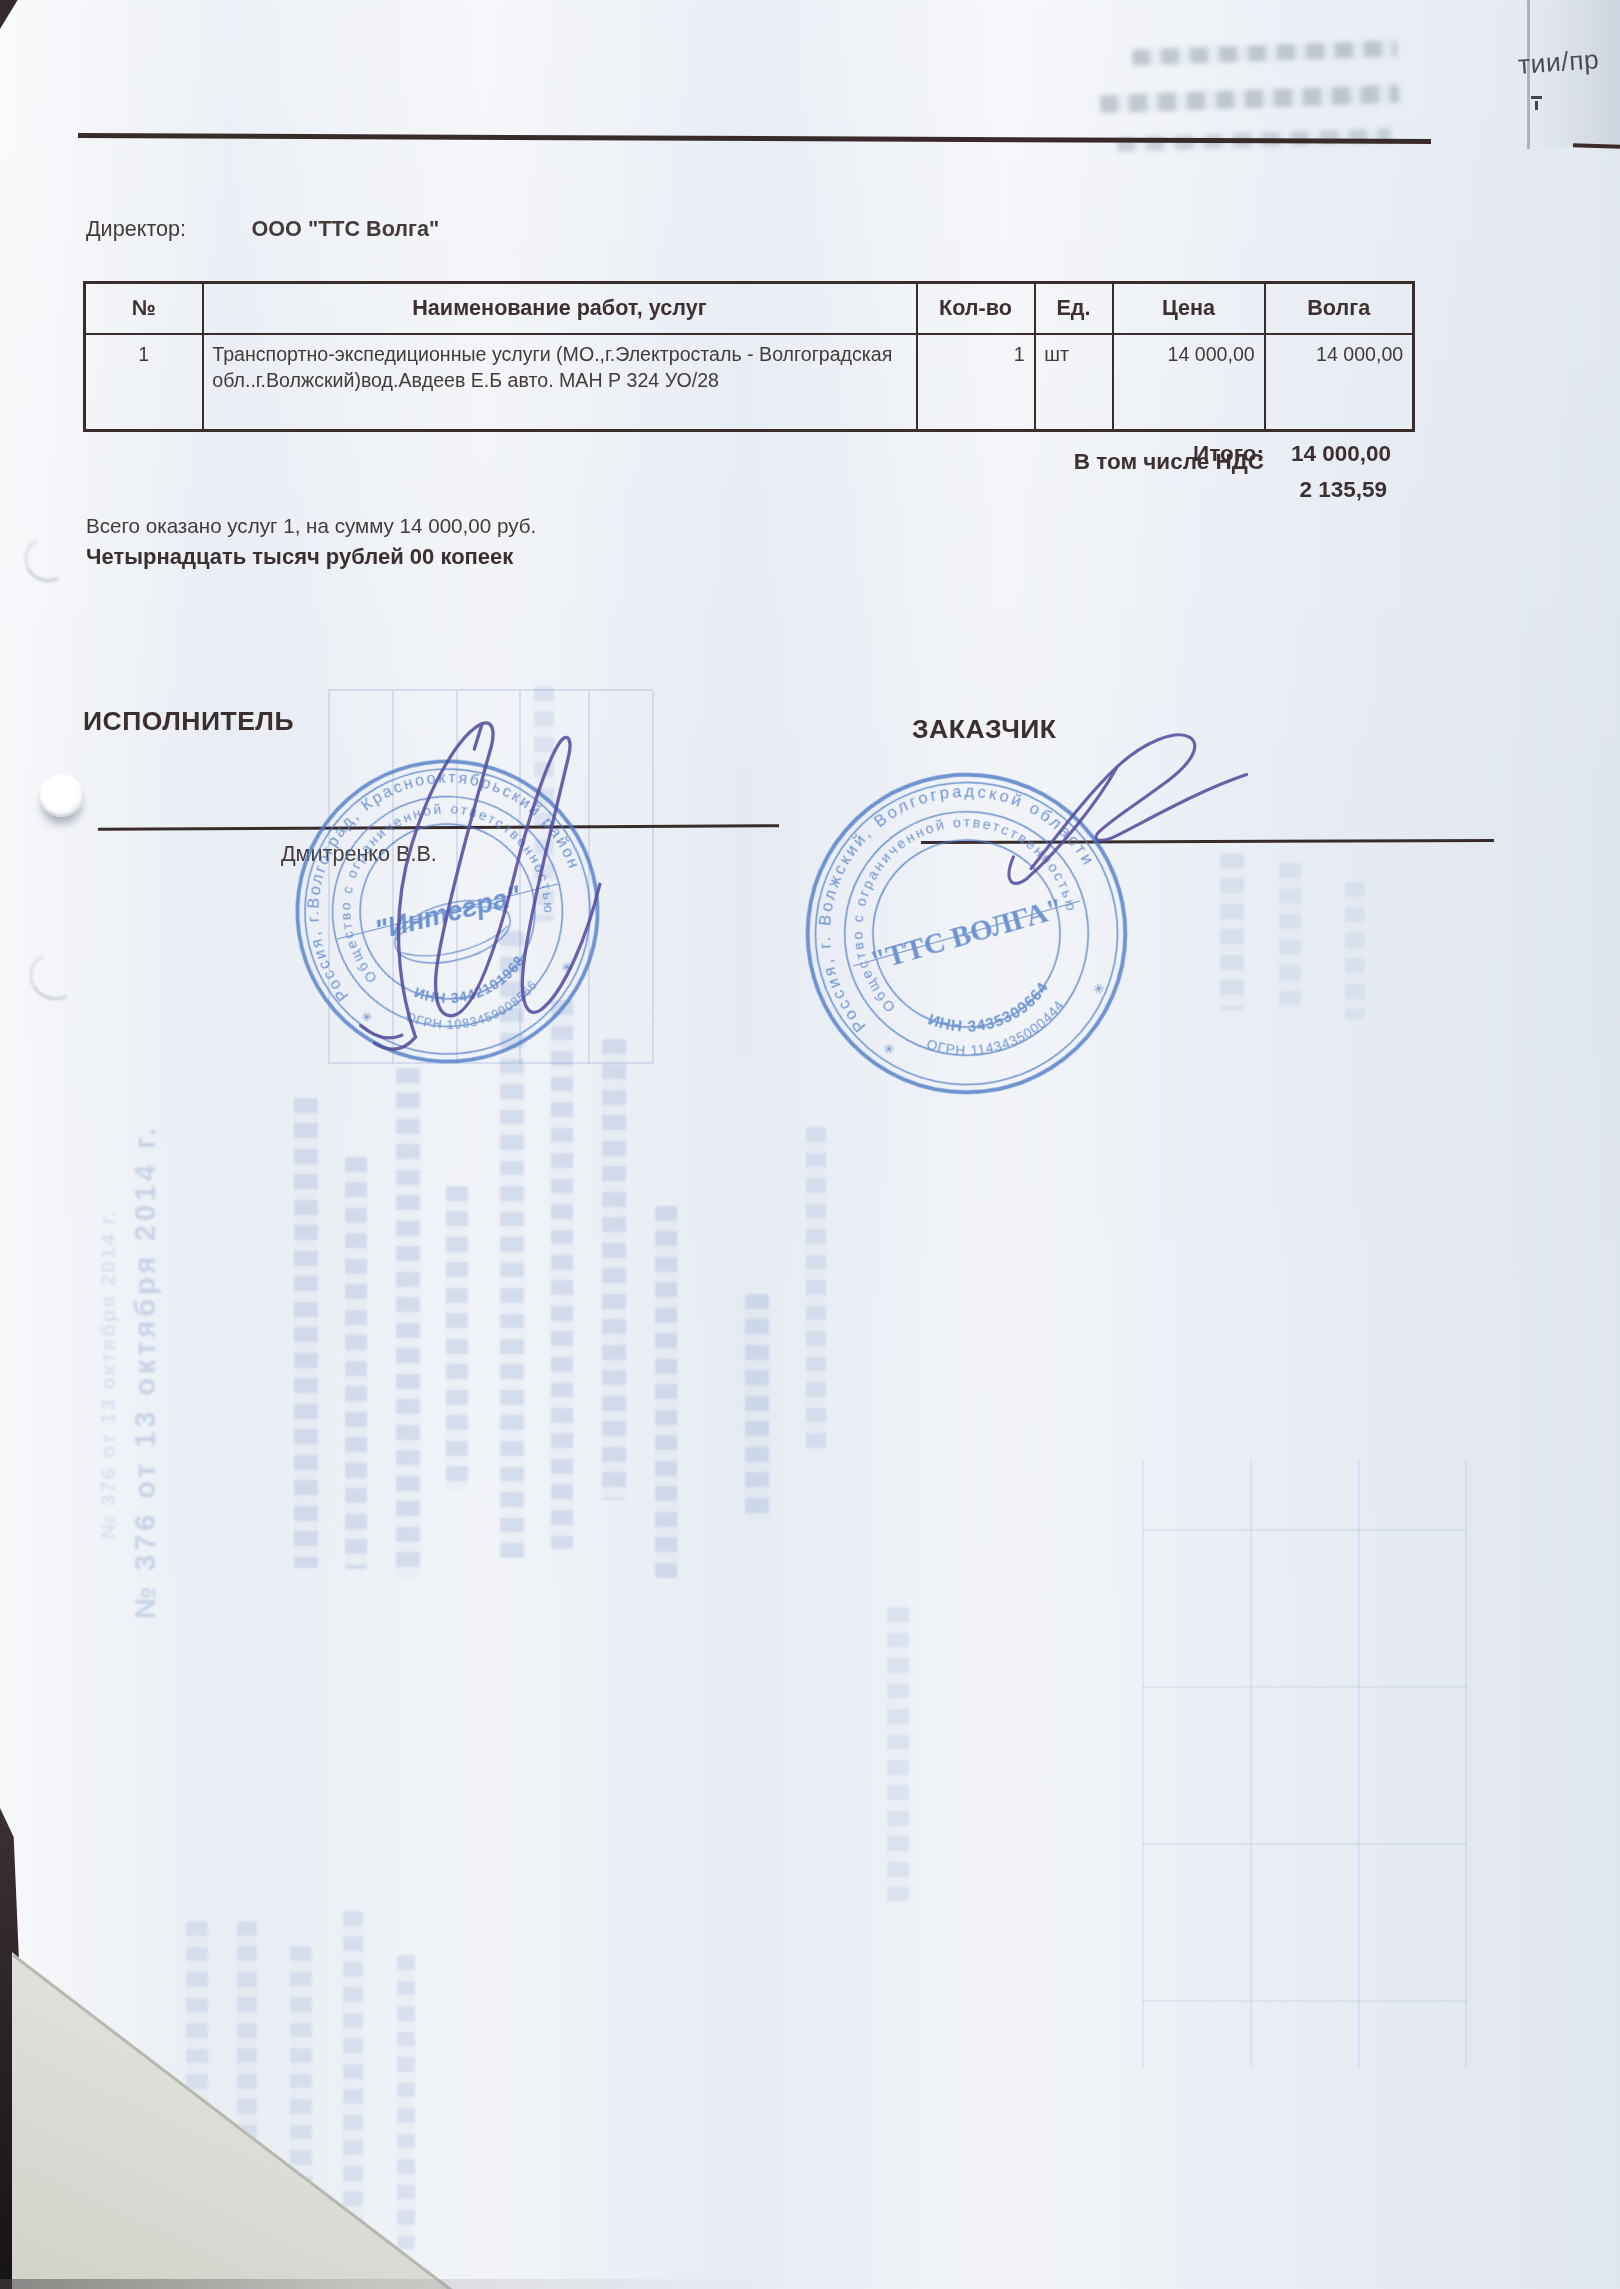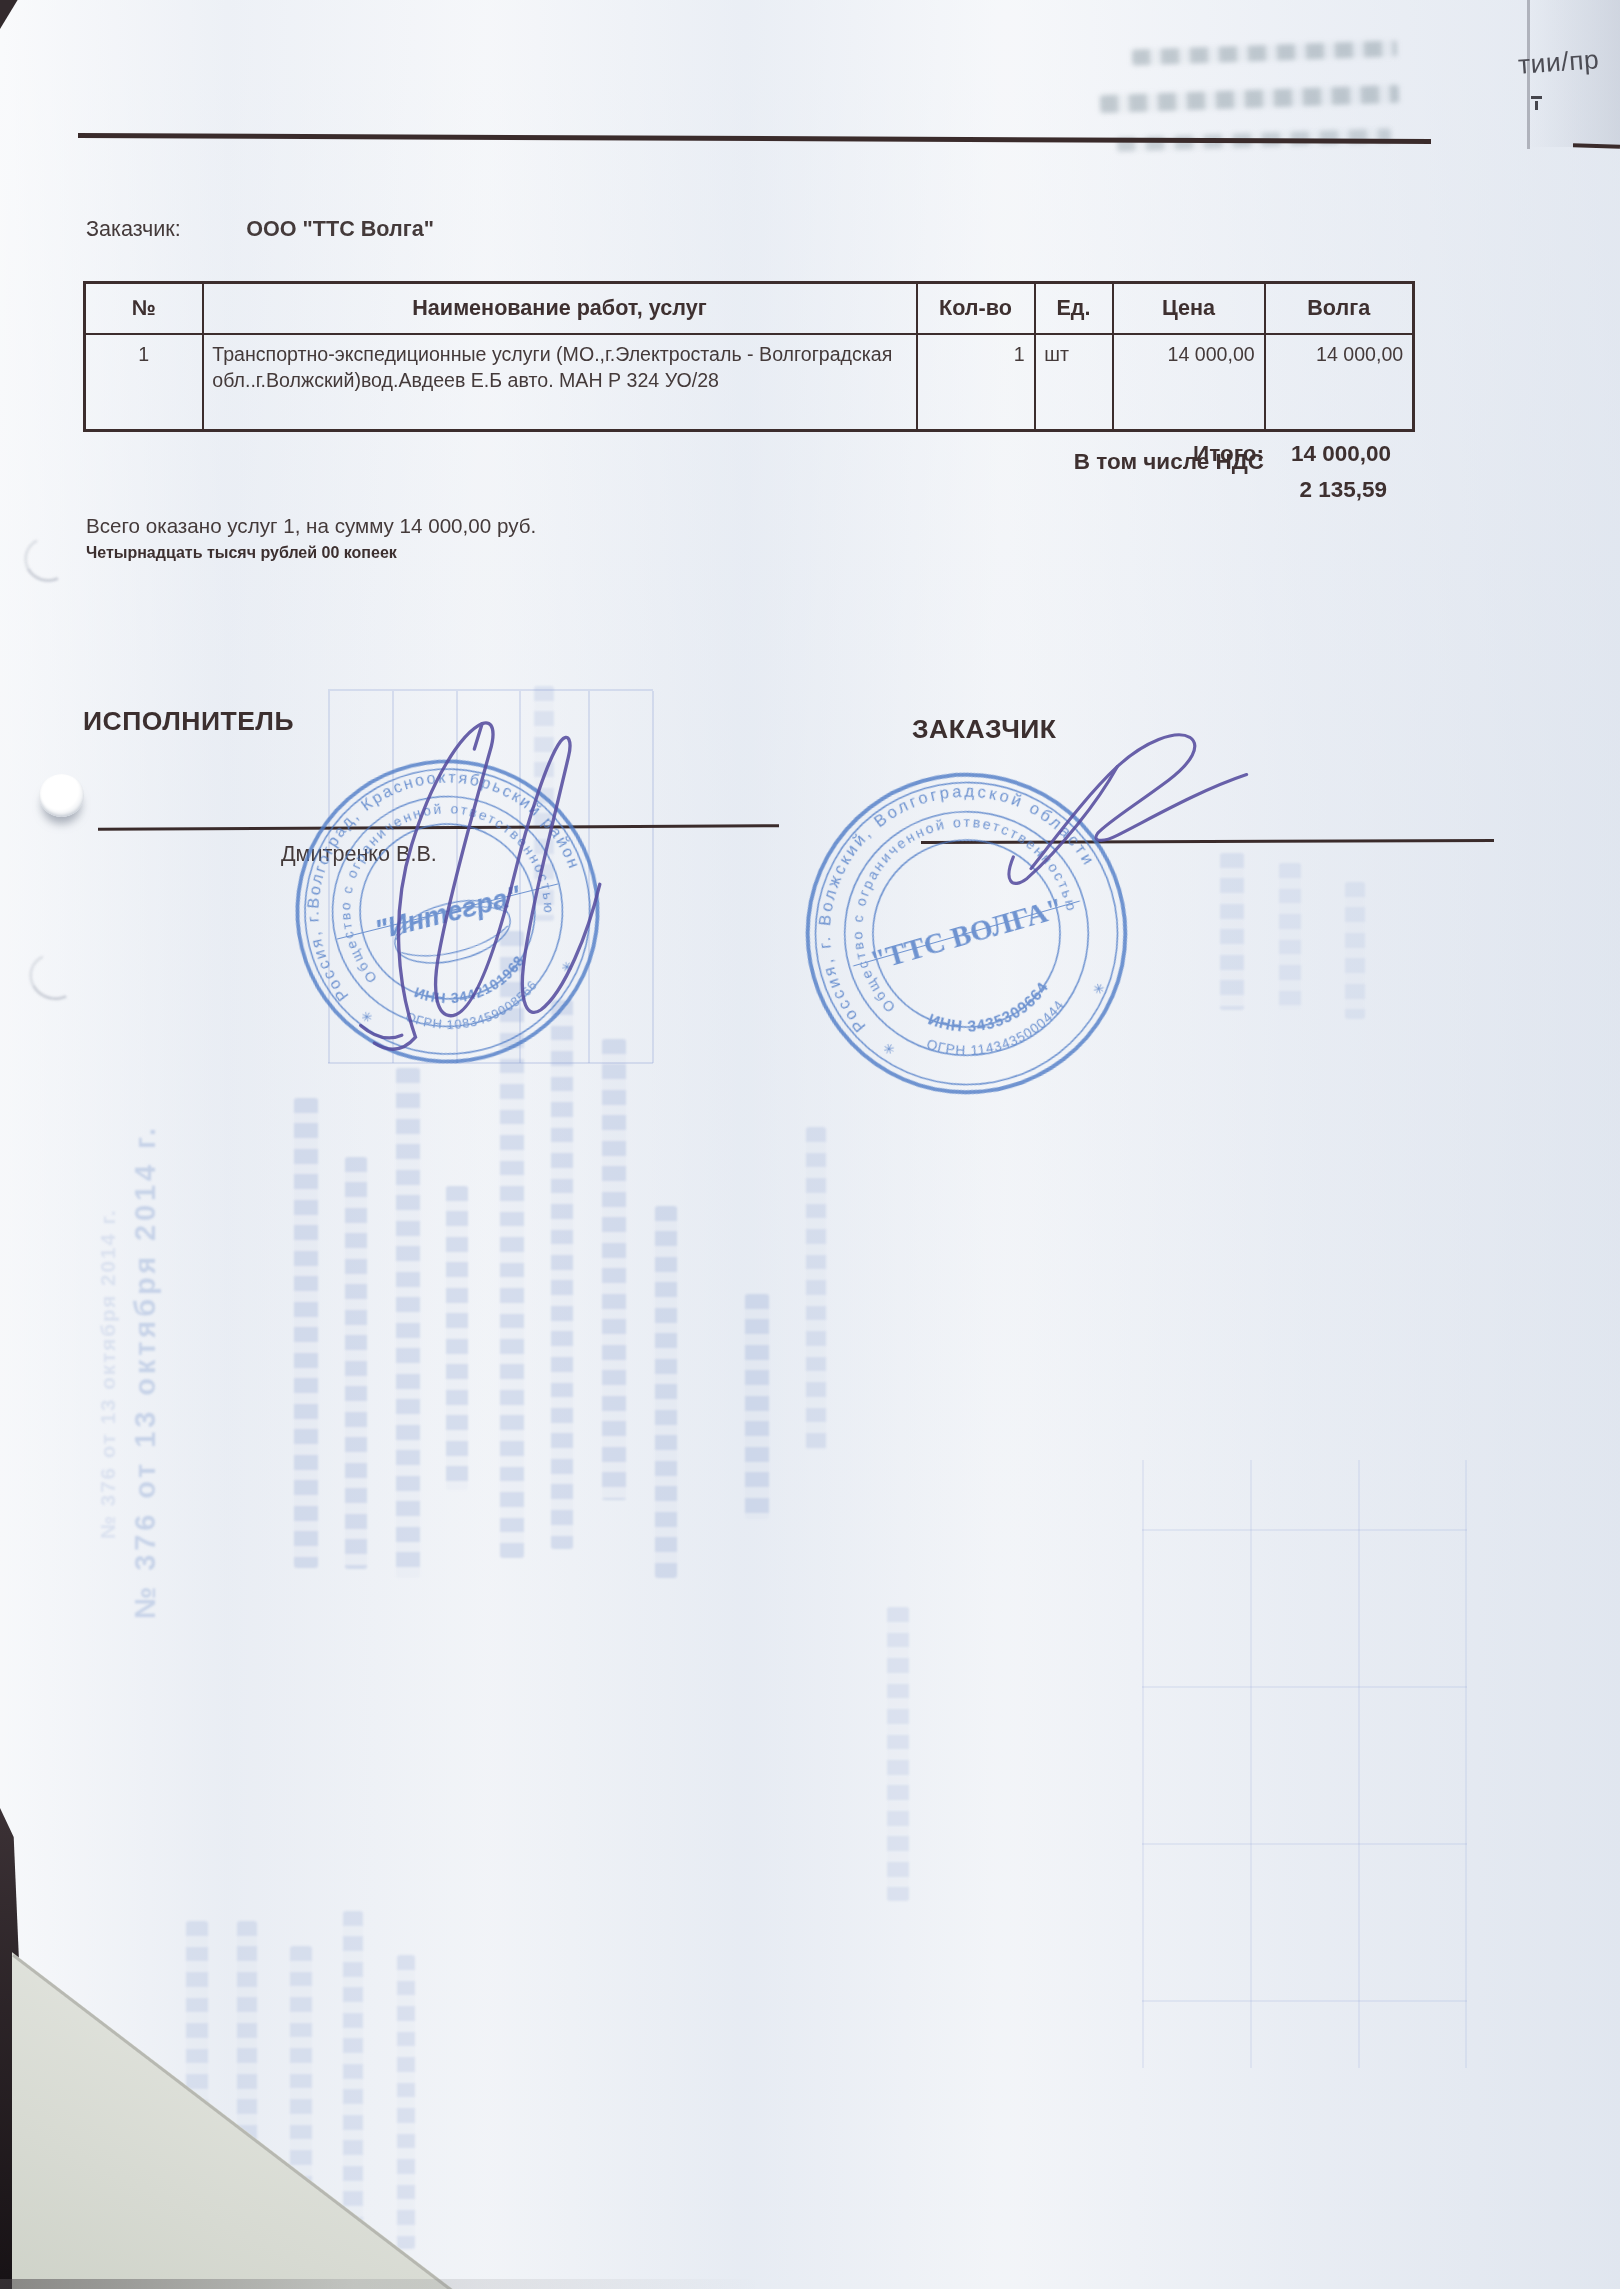--- a/index.html
+++ b/index.html
@@ -42,21 +42,21 @@
     border:3.4px solid #3c2d2d;
   }
   table.items th, table.items td{border:2.5px solid #3c2d2d;padding:5.9px 8.8px;vertical-align:top;}
   table.items th{font-size:21.6px;font-weight:bold;text-align:center;height:37px;vertical-align:middle;color:#3e3030;}
   table.items td{font-size:19.6px;line-height:26.5px;height:82px;}
   .cell-num{text-align:center;}
   .cell-right{text-align:right;}
   .tot-label{font-size:22.5px;font-weight:bold;text-align:right;color:#3e3030;}
   .tot-value{font-size:22.5px;font-weight:bold;text-align:right;color:#3e3030;}
   .body-line{font-size:20.6px;}
-  .words-line{font-size:16px;font-weight:bold;color:#3c2f2f;}
+  .words-line{font-size:22px;font-weight:bold;color:#3c2f2f;}
   .para{font-size:21px;line-height:30px;}
   .sec-head{font-size:26.5px;font-weight:bold;color:#3c2f2f;letter-spacing:0.5px;}
   .role-line{font-size:21px;}
   .sig-line{height:3.4px;background:#3a2b2b;}
   .signer{font-size:21.6px;}
   
   .stamp{z-index:4;pointer-events:none;filter:blur(0.5px);opacity:.8;}
   .ink{z-index:5;pointer-events:none;}
   
   .artifact{z-index:6;pointer-events:none;}
@@ -132,21 +132,21 @@
   <div class="abs ghost ghost-line" style="left:1142px;top:1843px;width:325px;height:2px;opacity:.6;"></div>
   <div class="abs ghost ghost-line" style="left:1142px;top:2000px;width:325px;height:2px;opacity:.6;"></div>
 
   <div class="abs ghost ghost-bar" style="left:1132px;top:45px;width:265px;"></div>
   <div class="abs ghost ghost-bar" style="left:1100px;top:90px;width:299px;height:17.6px;"></div>
   <div class="abs ghost ghost-bar" style="left:1117px;top:133px;width:274px;height:13.7px;opacity:.8;"></div>
 
   <div class="abs doc rule" style="left:78px;top:136px;width:1353px;"></div>
 
   <div class="abs doc" style="left:86px;top:216px;">
-    <span class="party-label">Заказчик:</span>
+    <span class="party-label">Директор:</span>
     <span class="party-value" style="margin-left:61px;">ООО "ТТС Волга"</span>
   </div>
 
   <table class="items abs doc" style="left:83px;top:281px;">
     <colgroup>
       <col style="width:118px;">
         <col style="width:714px;">
         <col style="width:118px;">
       <col style="width:78px;">
         <col style="width:152px;">

